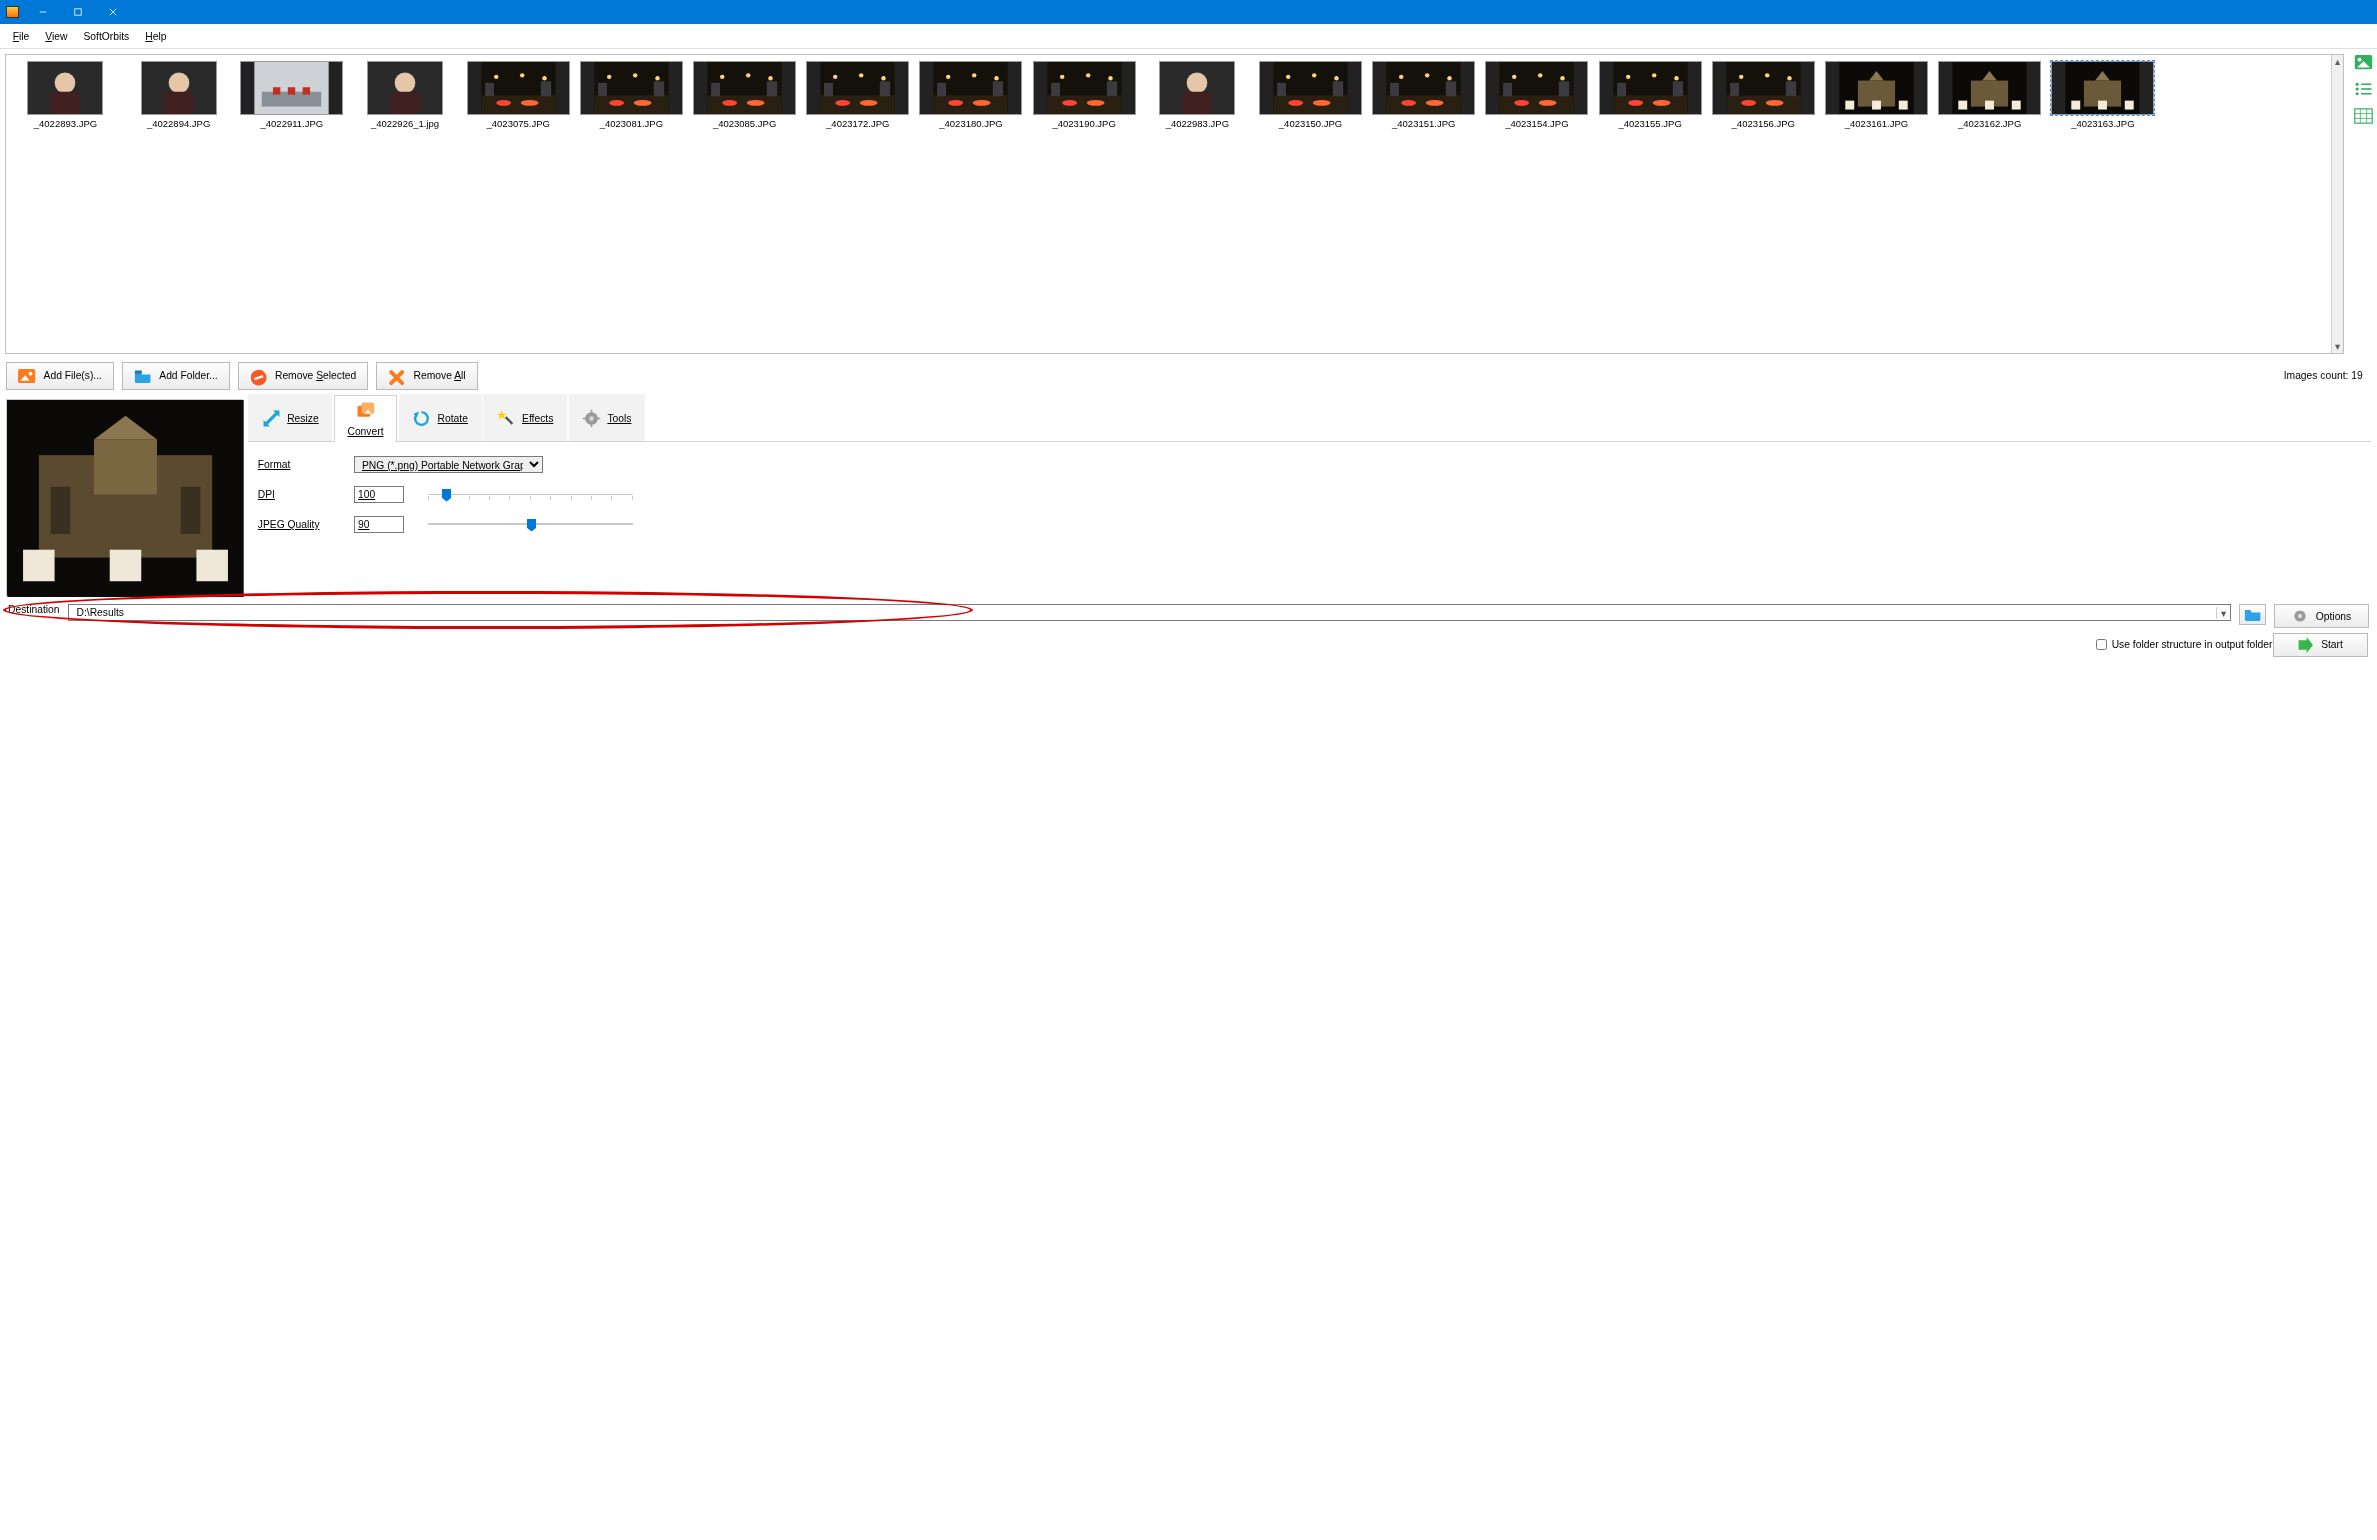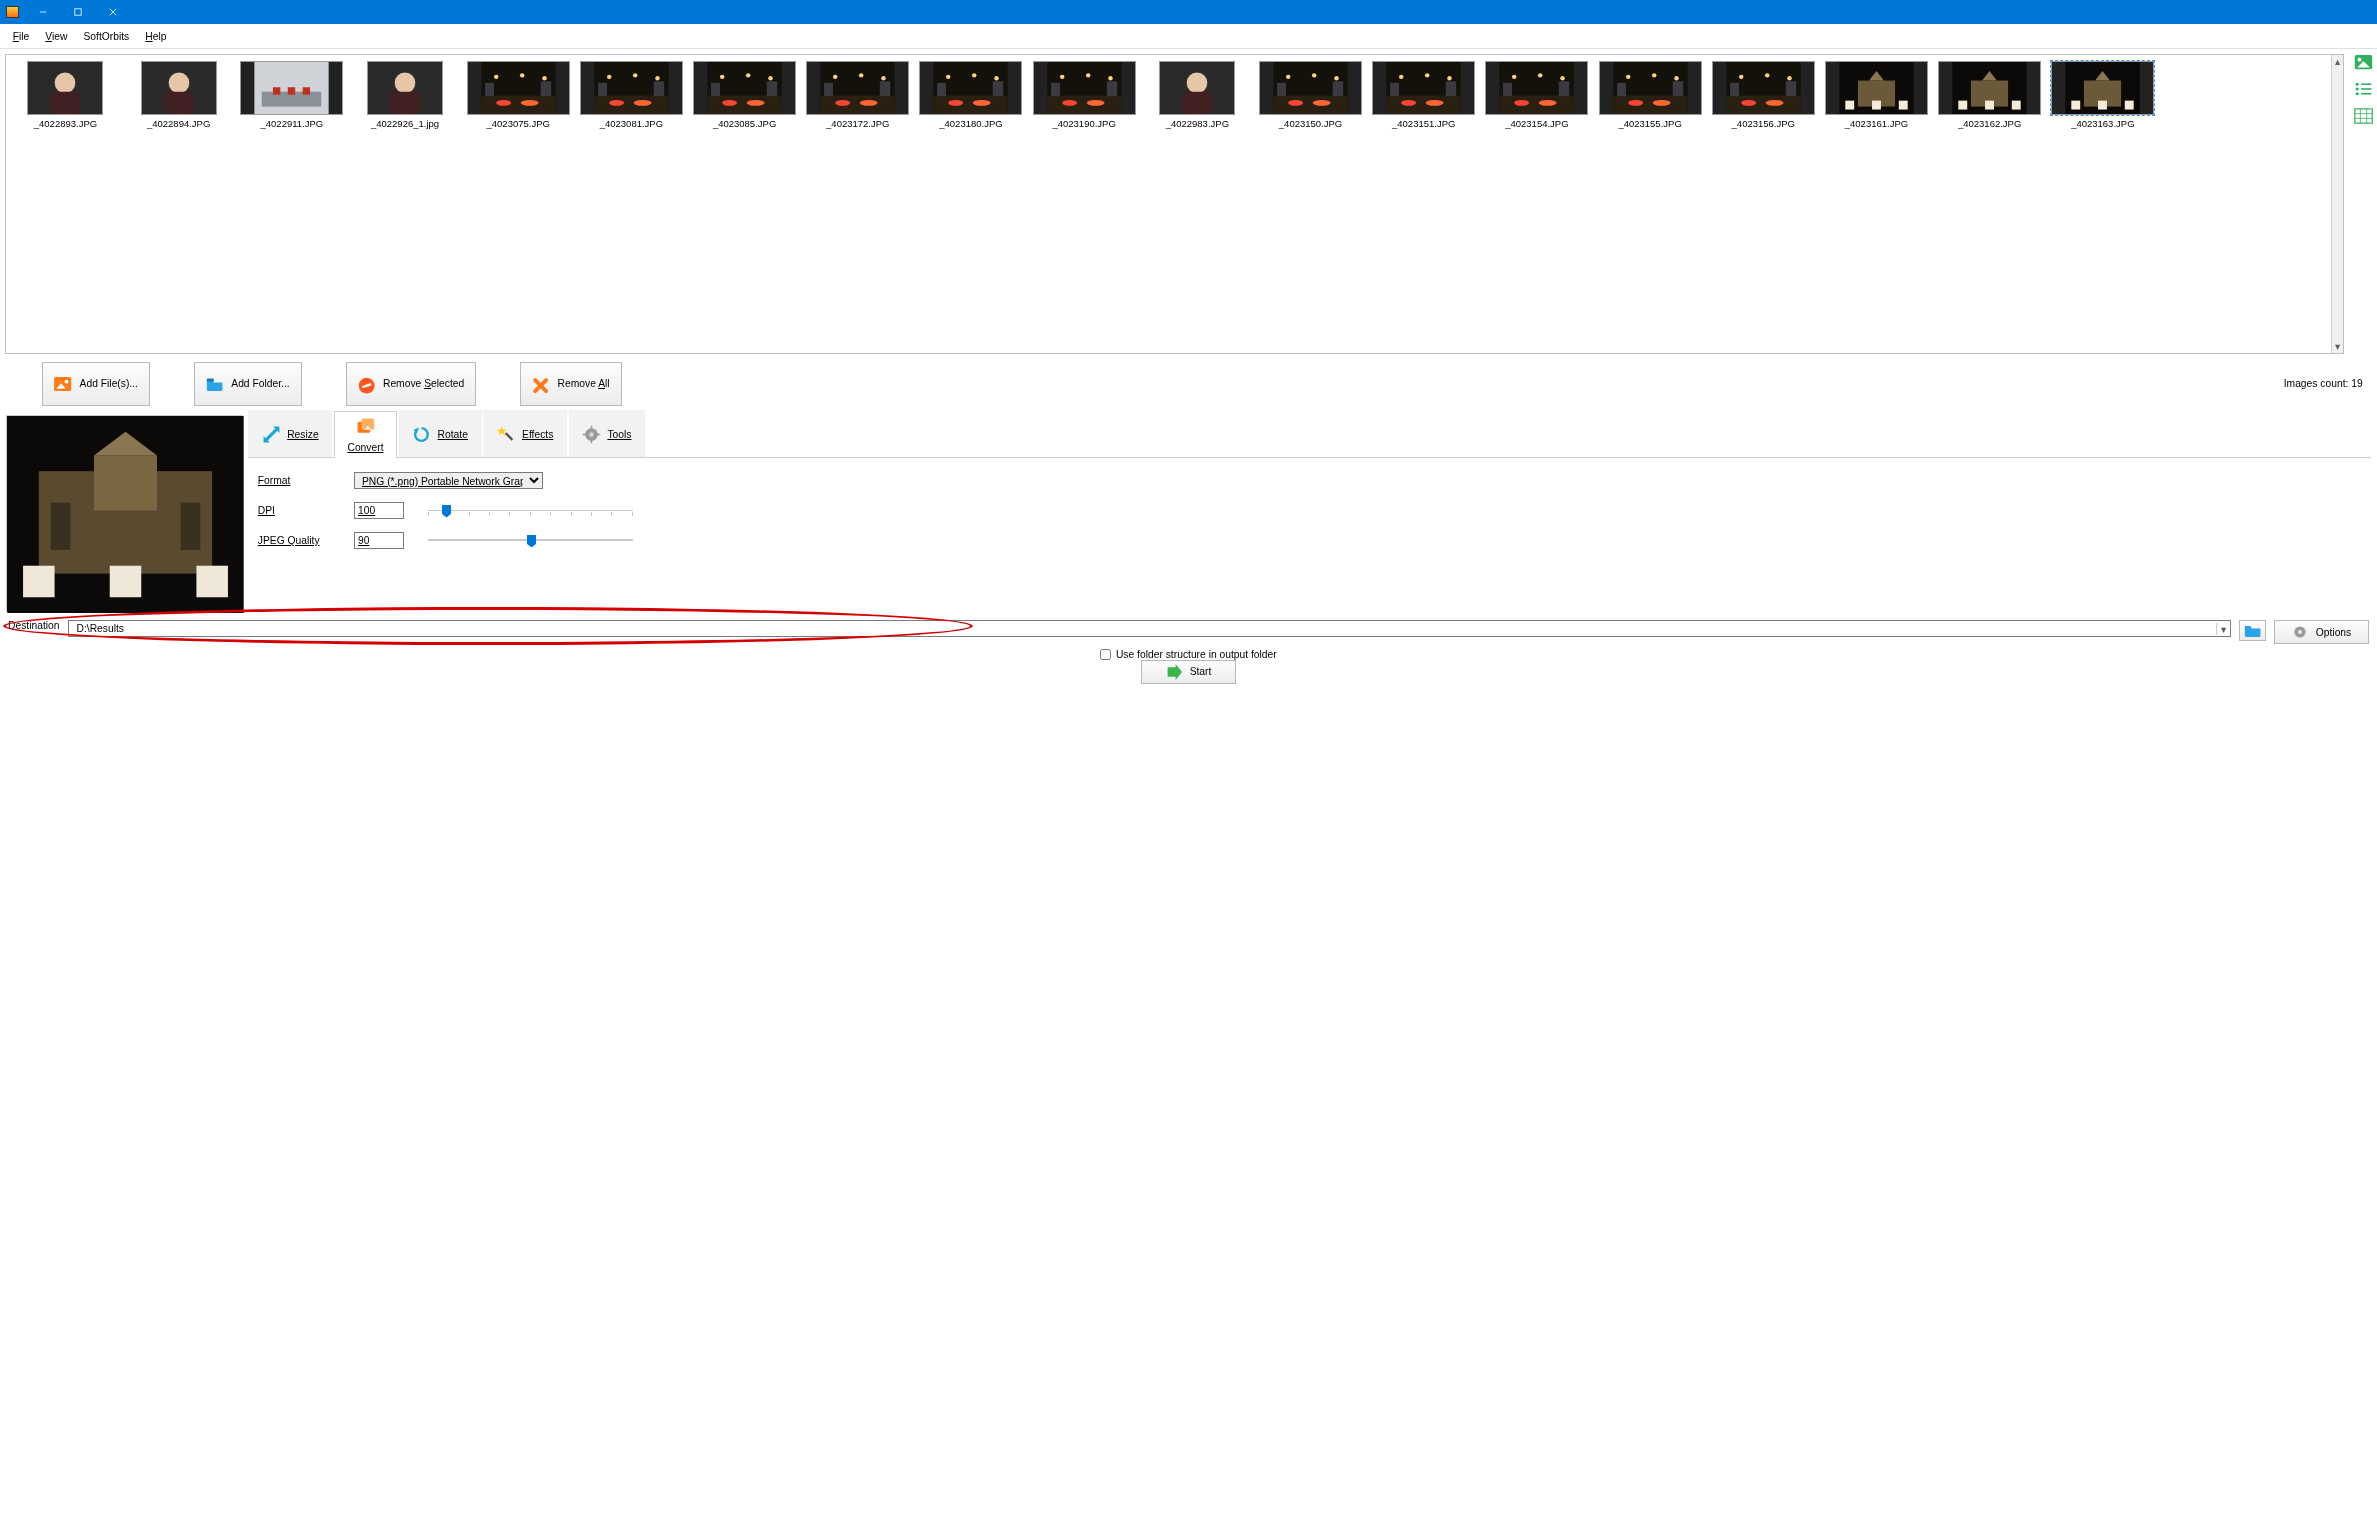--- a/index.html
+++ b/index.html
@@ -28,21 +28,21 @@
   .thumb .cap { font-size:9.5px; white-space:nowrap; overflow:hidden; text-overflow:ellipsis; }
   .vscroll { position:absolute; top:0; right:0; bottom:0; width:12.6px; background:#f0f0f0; border-left:0.8px solid #d0d0d0; display:flex; flex-direction:column; }
   .vscroll .arrow { height:12.6px; display:flex; align-items:center; justify-content:center; color:#606060;}
   .vscroll .track { flex:1; }
 
   .right-tools { width:28px; padding:4.7px 3.2px; display:flex; flex-direction:column; gap:9.5px; align-items:center; }
   .right-tools .tool { width:20.5px; height:17.3px; display:flex; align-items:center; justify-content:center; }
 
   
   .toolbar-row { display:flex; align-items:center; gap:8px; padding:3.2px 6.3px; }
-  .tb-btn { display:flex; align-items:center; gap:8px; border:0.8px solid #b9b9b9; background:linear-gradient(#fdfdfd,#ececec); padding:3.2px 11px; height:44px;margin-left:36px; }
+  .tb-btn { display:flex; align-items:center; gap:8px; border:0.8px solid #b9b9b9; background:linear-gradient(#fdfdfd,#ececec); padding:3.2px 11px; height:28px; }
   .tb-btn .ic { width:17.3px; height:14px; }
   .img-count { margin-left:auto; padding-right:8px; font-size:10.3px; }
 
   
   .lower { display:flex; gap:5px; padding:0 6.3px;text-decoration:underline; }
   .preview { width:237px; }
   .preview .pimg { width:237px; height:197px; background:#111 center/cover no-repeat; border:0.8px solid #ccc; margin-top:6.3px;}
   .tabs-area { flex:1; }
   .tabs { display:flex; border-bottom:0.8px solid #d0d0d0; padding-top:1.6px;}
   .tab { display:flex; align-items:center; gap:6.3px; padding:4.7px 12.6px; background:#f2f2f2; border:0.8px solid transparent; border-bottom:none; margin-right:1.6px;}
@@ -63,21 +63,21 @@
   
   .dest-row { display:flex; align-items:flex-start; gap:8px; padding:8px 8px 3.2px 8px; position:relative; }
   .dest-row .lbl { }
   .dest-row .combo { flex:1; display:flex; border:0.8px solid #7a7a7a; height:17.3px; align-items:center; background:#fff;}
   .dest-row .combo input { flex:1; border:none; outline:none; padding:0 8px; }
   .dest-row .combo .dd { width:14px; text-align:center; color:#555; border-left:0.8px solid #ccc;}
   .dest-row .browse { width:27px; height:20.5px; border:0.8px solid #b9b9b9; background:linear-gradient(#fdfdfd,#ececec); display:flex; align-items:center; justify-content:center;}
   .sidebtn { width:95px; height:24px; border:0.8px solid #b9b9b9; background:linear-gradient(#fdfdfd,#ececec); display:flex; align-items:center; justify-content:center; gap:8px;}
   .ellipse { position:absolute; border:3.2px solid #d40000; border-radius:50%/50%; pointer-events:none; }
 
-  .folder-row { padding:1.6px 9.5px 8px 9.5px; display:flex; align-items:center; justify-content:flex-end;flex-direction:column;}
+  .folder-row { padding:1.6px 9.5px 8px 9.5px; display:flex; align-items:center; justify-content:flex-end;}
   .folder-row label { display:flex; align-items:center; gap:4.7px; }
   .folder-row input[type=checkbox]{ width:11px; height:11px; }
 
   
   svg { display:block; }
 </style>
 </head>
 <body>
 
 <div class="titlebar">

